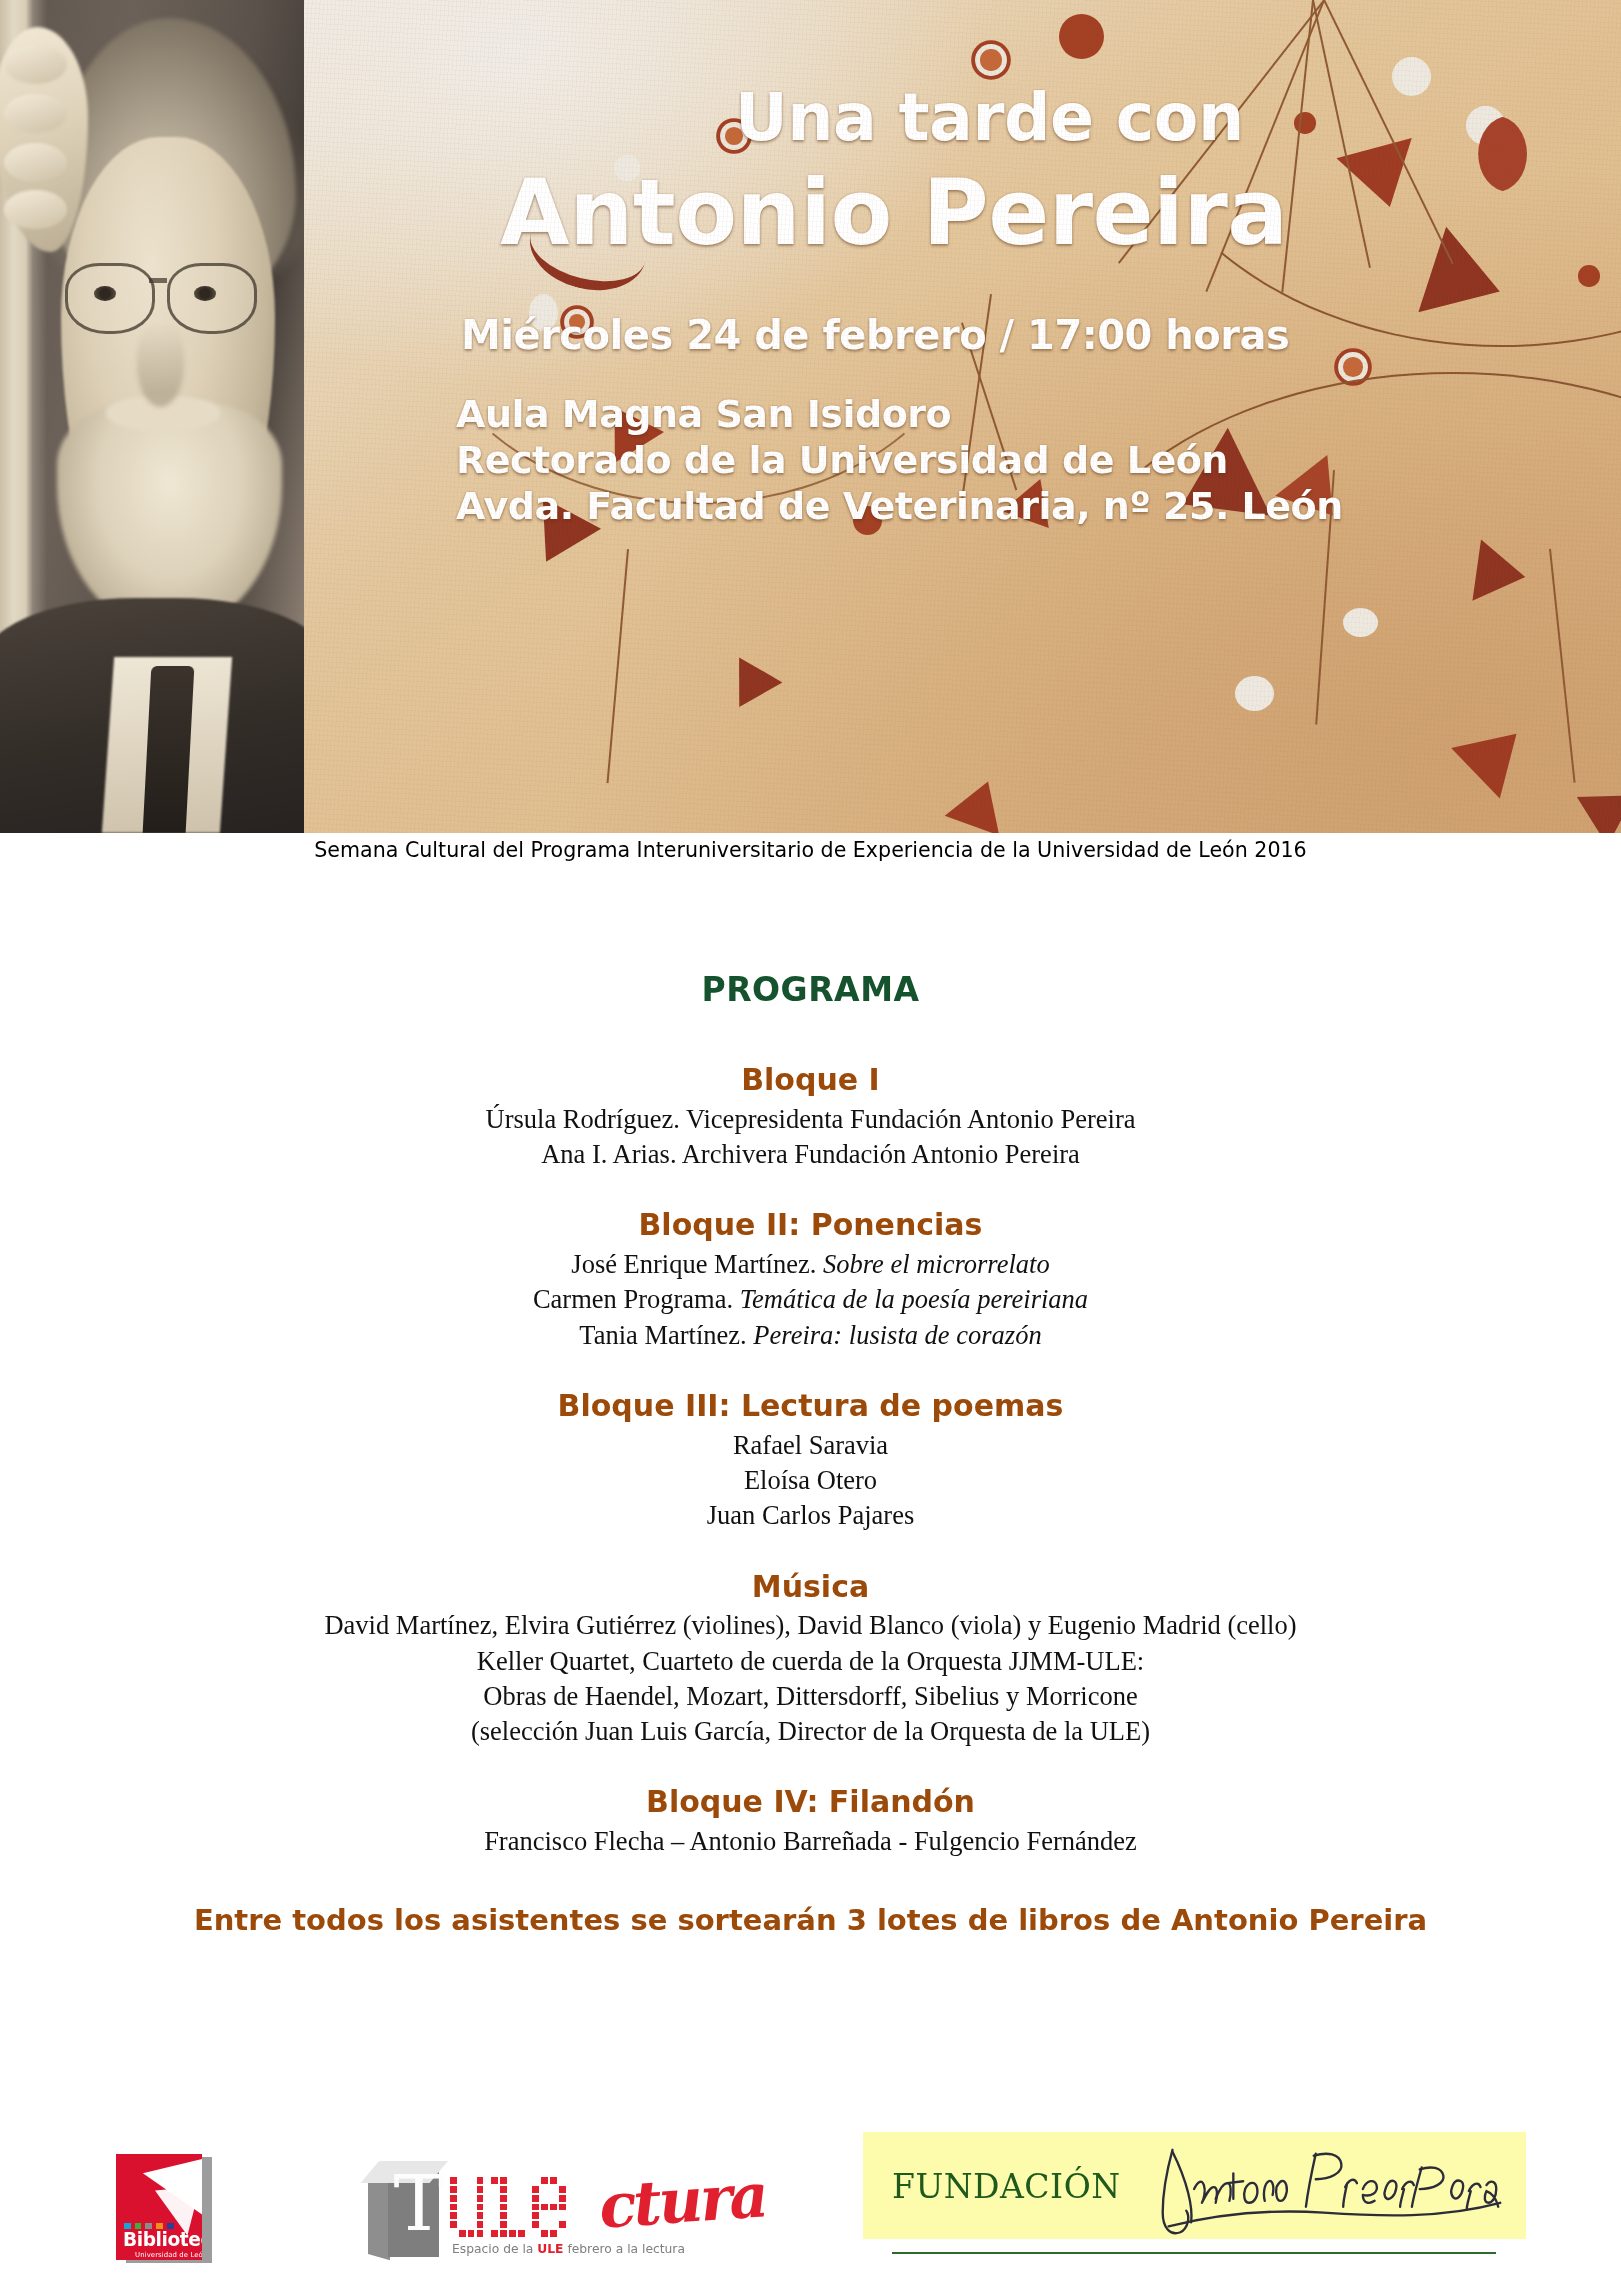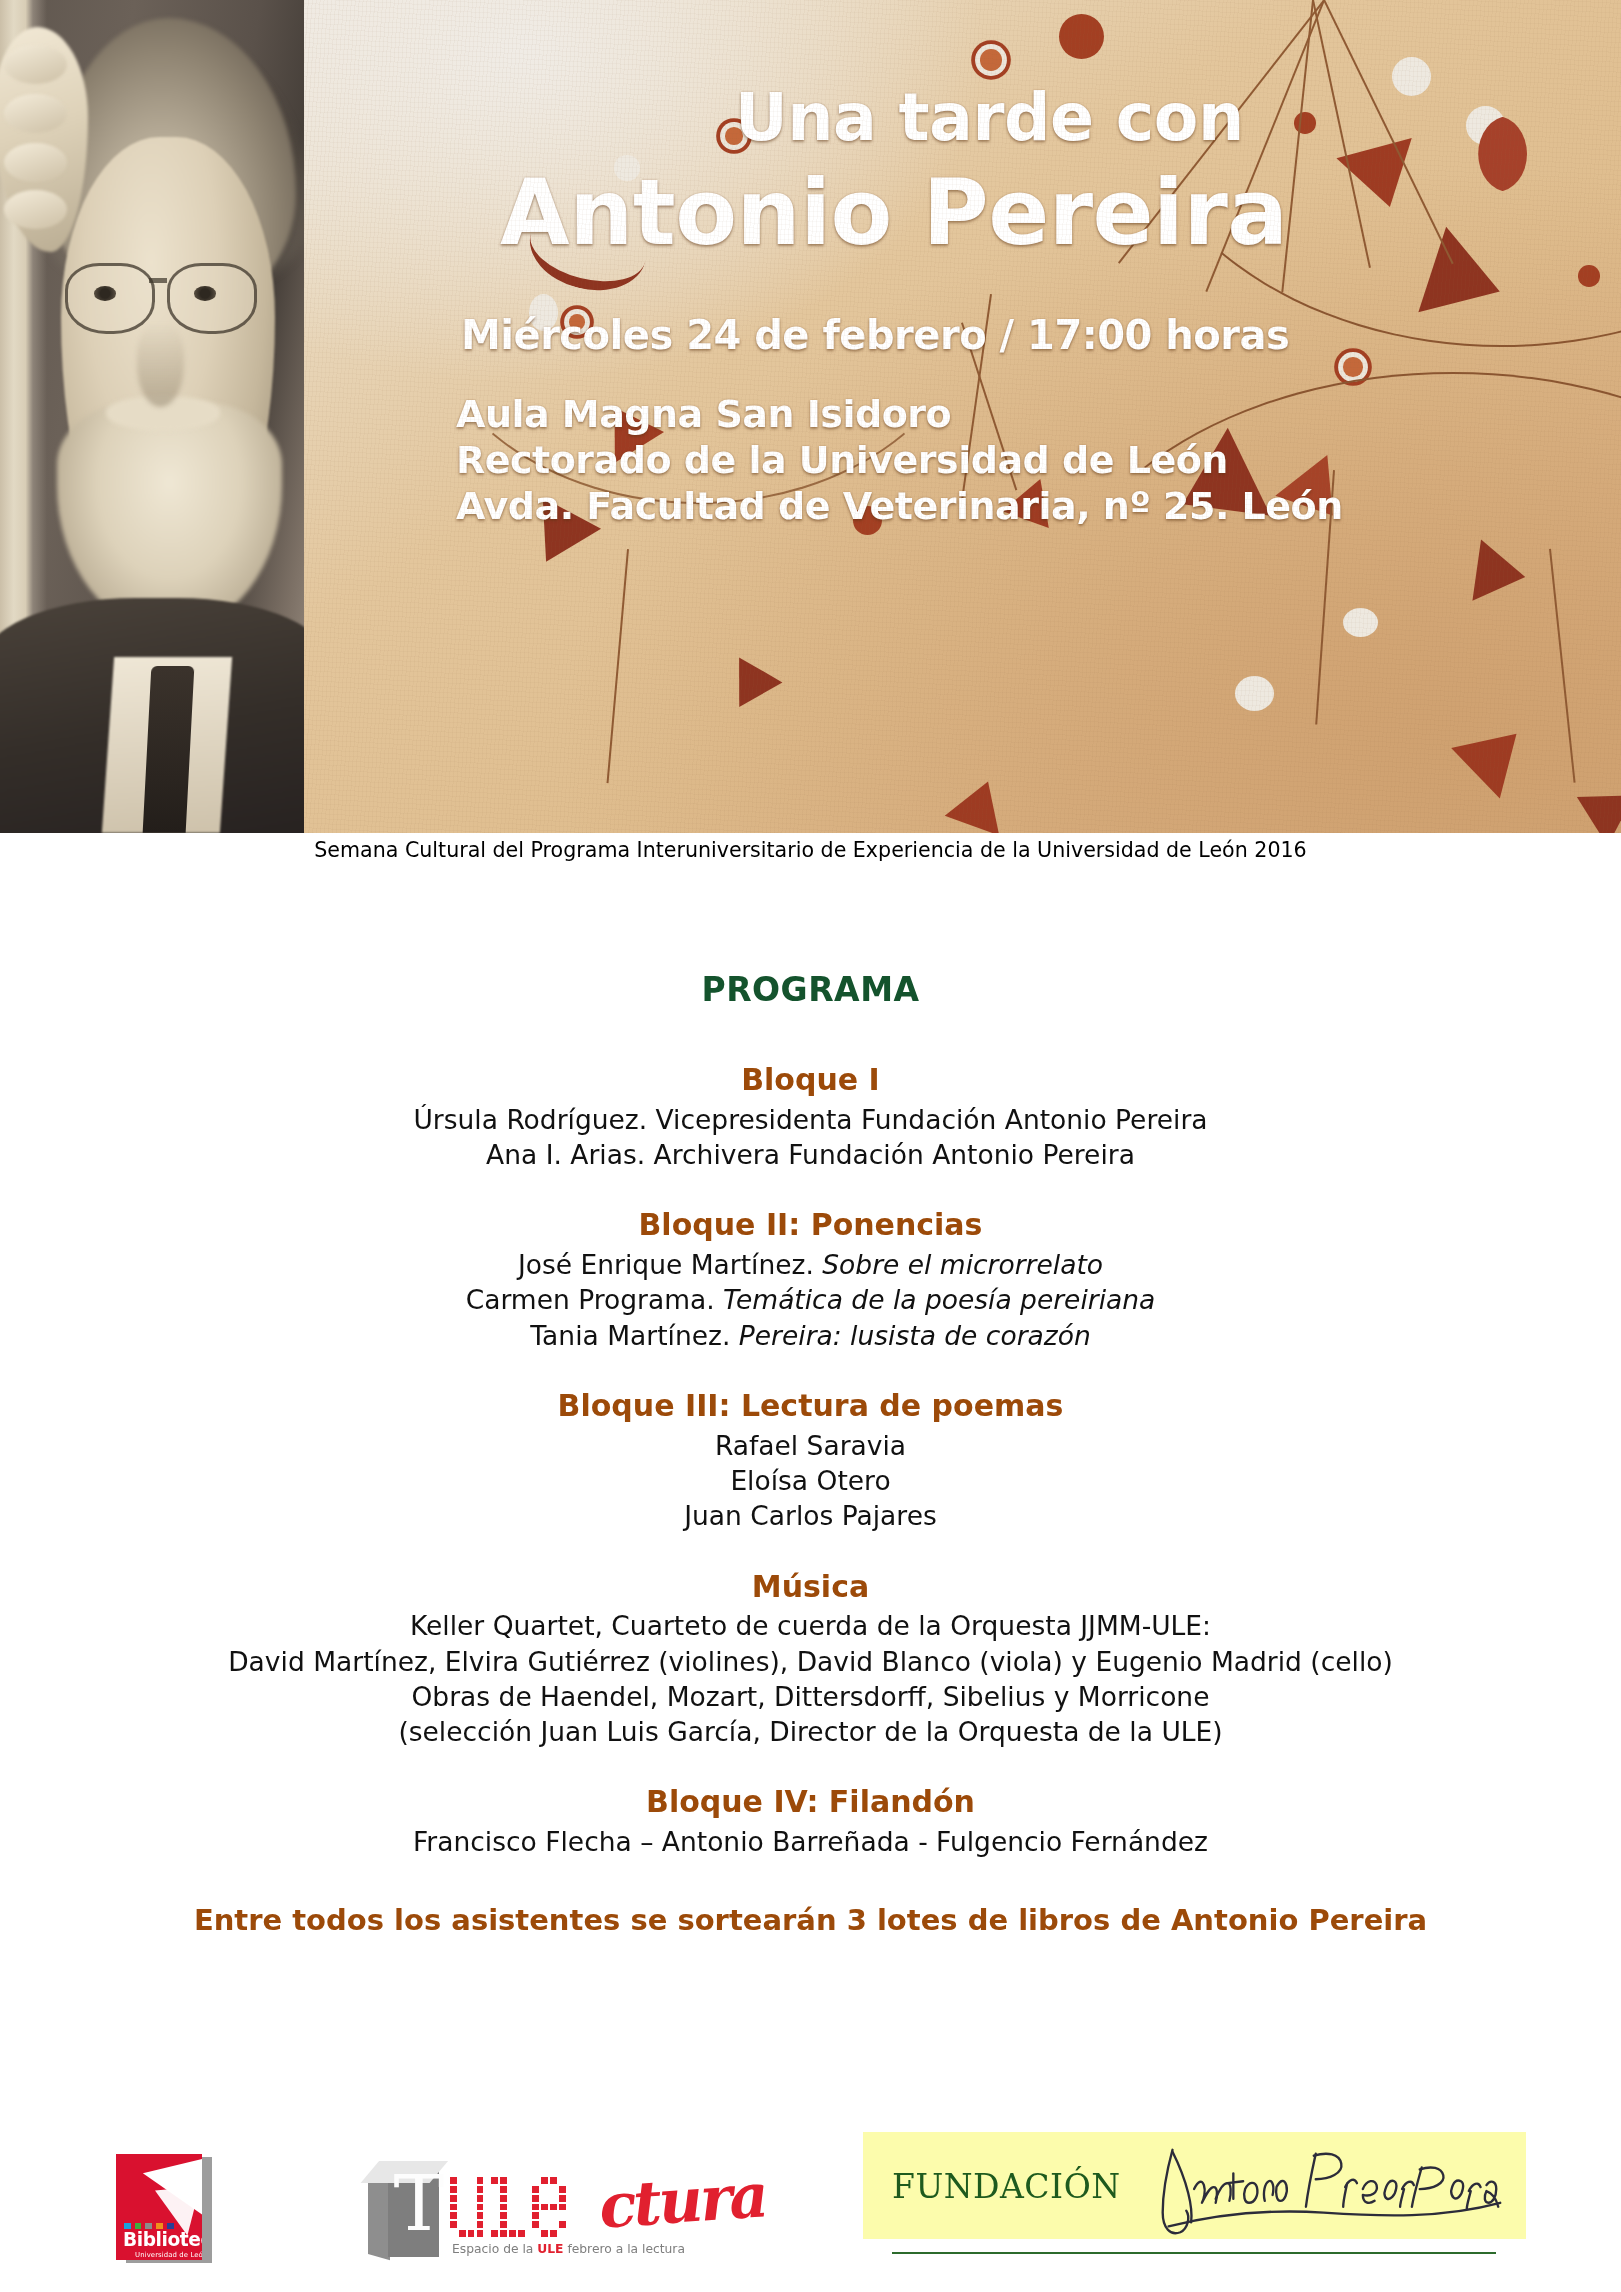--- a/index.html
+++ b/index.html
@@ -266,20 +266,21 @@
   .block-head {
     font-size: 30px;
     font-weight: bold;
     color: #9c4a09;
     margin-bottom: 4.9px;
   }
   .block-line {
     font-size: 26.5px;
     line-height: 1.33;
     color: #111;
+    font-family: Liberation Serif, serif;
   }
   .block-line .it { font-style: italic; }
   .raffle {
     margin-top: 43px;
     font-size: 29px;
     font-weight: bold;
     color: #9c4a09;
   }
 
   
@@ -554,22 +555,22 @@
         <div class="block-line"><span>Tania Martínez.  </span><span class="it">Pereira: lusista de corazón</span></div>
       </div>
       <div class="block">
         <div class="block-head">Bloque III: Lectura de poemas</div>
         <div class="block-line"><span>Rafael Saravia</span></div>
         <div class="block-line"><span>Eloísa Otero</span></div>
         <div class="block-line"><span>Juan Carlos Pajares</span></div>
       </div>
       <div class="block">
         <div class="block-head">Música</div>
+        <div class="block-line"><span>David Martínez, Elvira Gutiérrez (violines), David Blanco (viola) y Eugenio Madrid (cello)</span></div>
         <div class="block-line"><span>Keller Quartet, Cuarteto de cuerda de la Orquesta JJMM-ULE:</span></div>
-        <div class="block-line"><span>David Martínez, Elvira Gutiérrez (violines), David Blanco (viola) y Eugenio Madrid (cello)</span></div>
         <div class="block-line"><span>Obras de Haendel, Mozart, Dittersdorff, Sibelius y Morricone</span></div>
         <div class="block-line"><span>(selección Juan Luis García, Director de la Orquesta de la ULE)</span></div>
       </div>
       <div class="block">
         <div class="block-head">Bloque IV: Filandón</div>
         <div class="block-line"><span>Francisco Flecha – Antonio Barreñada - Fulgencio Fernández</span></div>
       </div>
     </div>
   <div class="raffle">Entre todos los asistentes se sortearán 3 lotes de libros de Antonio Pereira</div>
 </div>

